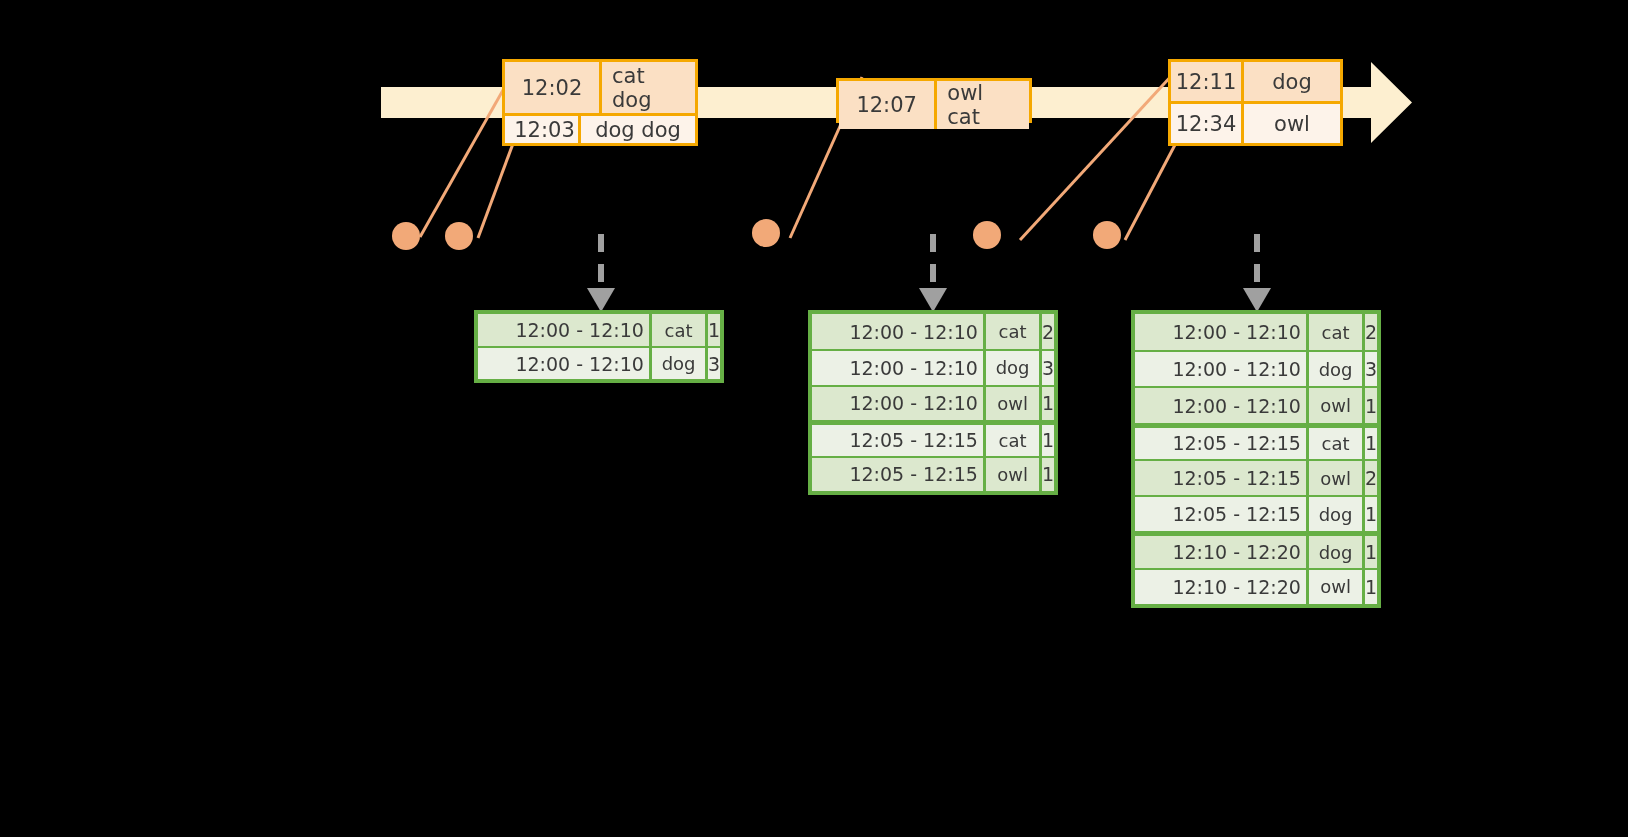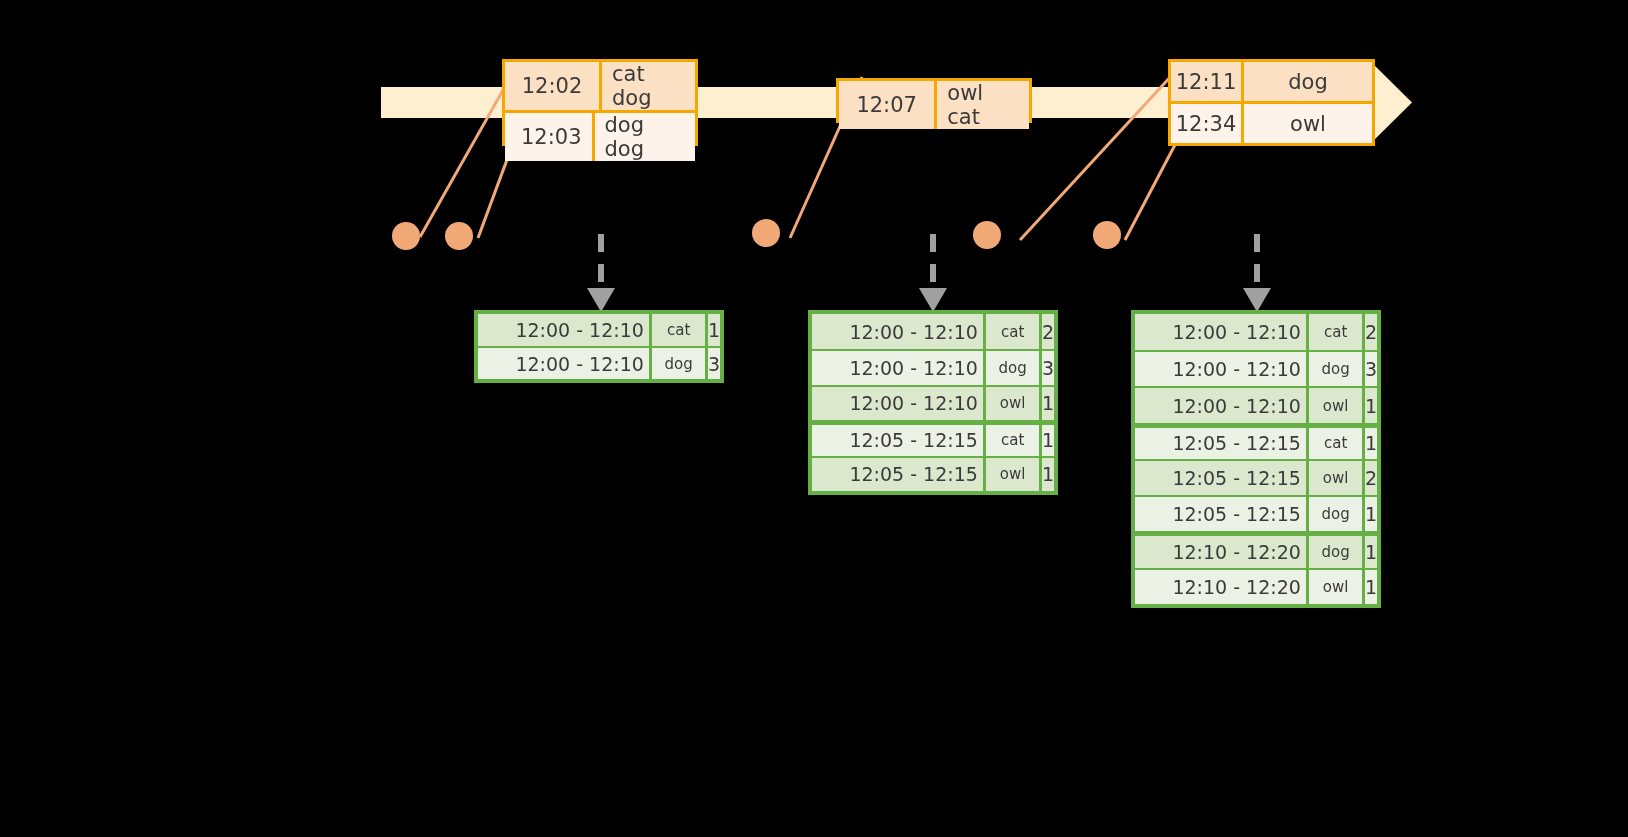--- a/index.html
+++ b/index.html
@@ -92,21 +92,21 @@
     font-size: 19px;
     color: #3a3a3a;
     white-space: nowrap;
   }
   .res-key {
     box-sizing: border-box;
     border-right: 3px solid #66AF45;
     display: flex;
     align-items: center;
     justify-content: center;
-    font-size: 15px;
+    font-size: 18px;
     color: #3a3a3a;
   }
   .res-count {
     box-sizing: border-box;
     display: flex;
     align-items: center;
     justify-content: center;
     font-size: 19px;
     color: #3a3a3a;
   }
@@ -147,33 +147,33 @@
       <path d="M 1243,288 L 1271,288 L 1257,312 Z"></path>
     </g>
   </svg>
 
   <div class="event-box" style="left:502px; top:59px; width:196px; height:87px;">
     <div class="event-row shade-a">
       <span class="event-time" style="width:103px;">12:02</span>
       <span class="event-words">cat dog</span>
     </div>
     <div class="event-row shade-b">
-      <span class="event-time" style="width:90px;padding-left:16px;">12:03</span>
+      <span class="event-time" style="width:76px;padding-left:16px;">12:03</span>
       <span class="event-words">dog dog</span>
     </div>
   </div>
 
   <div class="event-box" style="left:836px; top:78px; width:196px; height:45px;">
     <div class="event-row shade-a">
       <span class="event-time" style="width:102px;text-align:right;">12:07</span>
       <span class="event-words">owl cat</span>
     </div>
   </div>
 
-  <div class="event-box" style="left:1168px; top:59px; width:207px; height:87px;">
+  <div class="event-box" style="left:1168px; top:59px; width:175px; height:87px;">
     <div class="event-row shade-a">
       <span class="event-time" style="width:73px;">12:11</span>
       <span class="event-words">dog</span>
     </div>
     <div class="event-row shade-b">
       <span class="event-time" style="width:73px;">12:34</span>
       <span class="event-words">owl</span>
     </div>
   </div>
 

